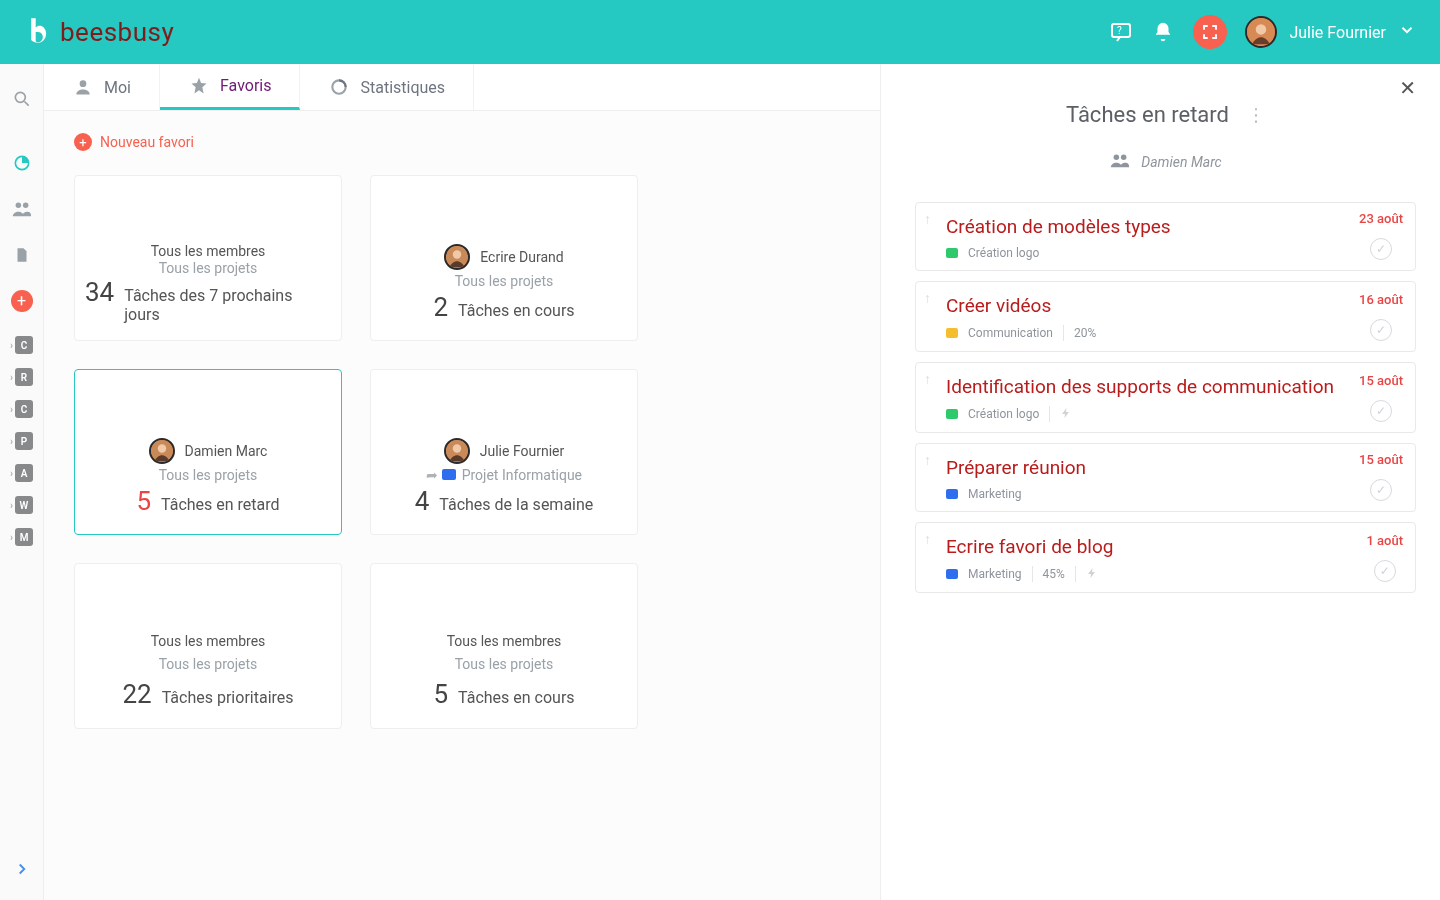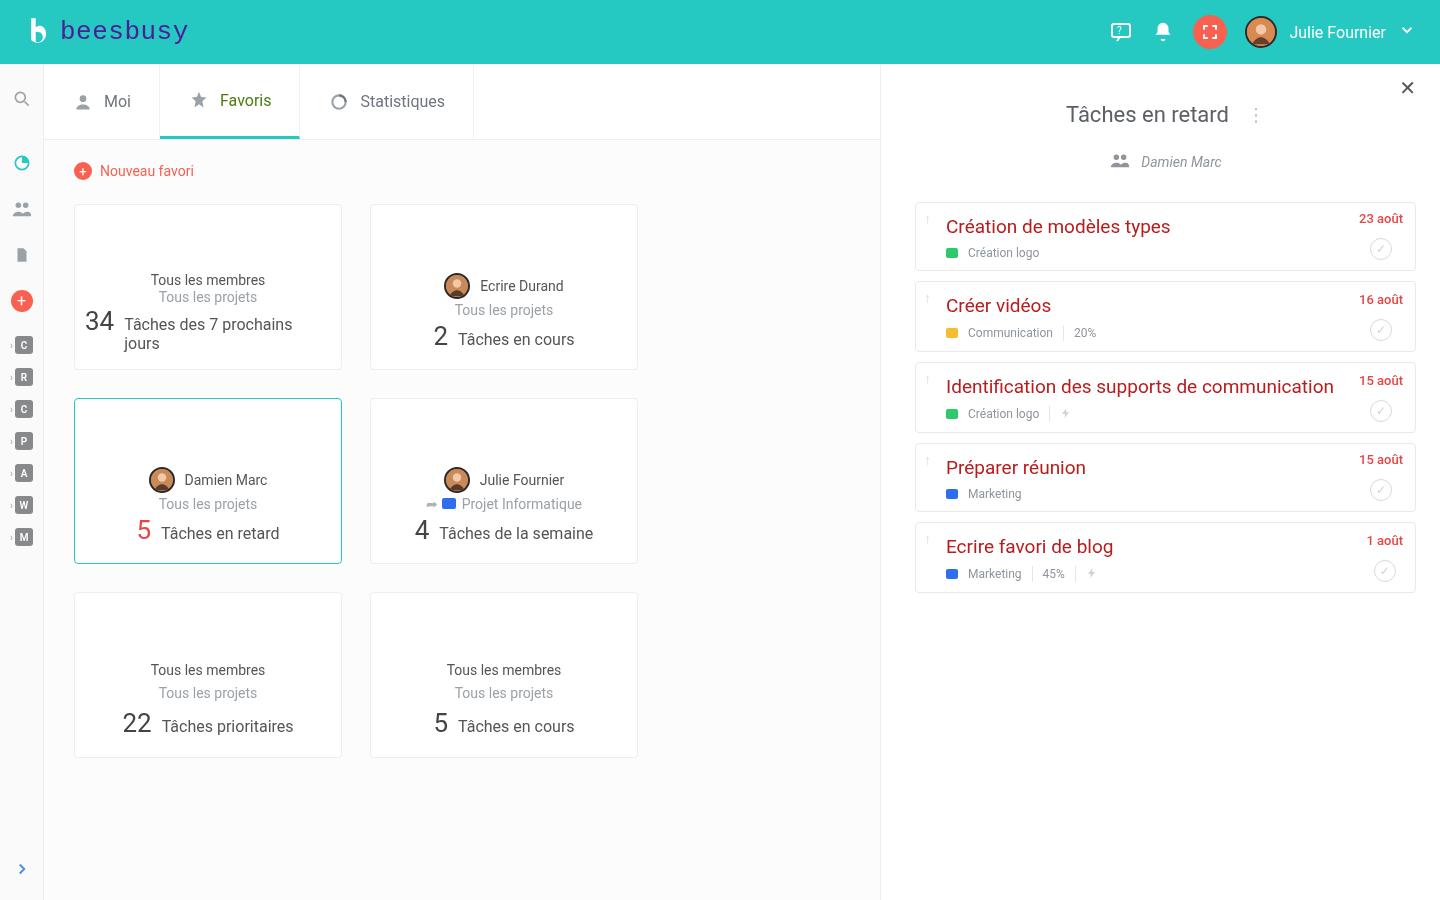--- a/index.html
+++ b/index.html
@@ -1,40 +1,40 @@
 <!DOCTYPE html>
 <html><head>
 <meta charset="utf-8">
 <style>
   * { box-sizing: border-box; margin: 0; padding: 0; }
   body { font-family: -apple-system, BlinkMacSystemFont, "Segoe UI", Roboto, Arial, sans-serif; background:#fcfcfc; color:#555; width:1440px; height:900px; overflow:hidden; }
   .topbar { height:64px; background:#25c9c2; display:flex; align-items:center; padding:0 24px; }
   .brand { display:flex; align-items:center; gap:8px; }
-  .brand-name { color:#4c1d95; font-size:26px; font-weight:400; letter-spacing:.5px;font-family:Liberation Mono, monospace; }
+  .brand-name { color:#7f1d1d; font-size:26px; font-weight:400; letter-spacing:.5px; }
   .brand-icon { width:28px; height:32px; }
   .topbar-right { margin-left:auto; display:flex; align-items:center; gap:18px; }
   .top-icon { width:24px; height:24px; display:flex; align-items:center; justify-content:center; color:#fff; cursor:pointer; }
   .round-btn { width:34px; height:34px; border-radius:50%; background:#f8604f; display:flex; align-items:center; justify-content:center; cursor:pointer; }
   .user-chip { display:flex; align-items:center; gap:12px; color:#fff; font-size:16px; cursor:pointer; }
   .avatar { width:32px; height:32px; border-radius:50%; background:linear-gradient(135deg,#e79a5a,#d76a3a); border:2px solid #2a2a2a; display:flex; align-items:center; justify-content:center; font-size:13px; color:#fff; overflow:hidden; }
   .avatar.small { width:26px; height:26px; border-width:2px; }
   .layout { display:flex; height:calc(900px - 64px); }
   .side-rail { width:44px; background:#fafafa; border-right:1px solid #eee; display:flex; flex-direction:column; align-items:center; padding-top:14px; gap:4px; }
   .rail-ico { width:44px; height:42px; display:flex; align-items:center; justify-content:center; color:#9aa1a7; cursor:pointer; position:relative; }
   .rail-ico.on { color:#25c9c2; }
   .rail-add { width:22px; height:22px; border-radius:50%; background:#f8604f; display:flex; align-items:center; justify-content:center; color:#fff; font-size:16px; line-height:1; }
   .proj-chip { width:18px; height:18px; border-radius:3px; background:#88898b; color:#fff; font-size:10px; display:flex; align-items:center; justify-content:center; font-weight:600; }
   .rail-row { display:flex; align-items:center; gap:2px; height:30px; }
   .rail-arrow { font-size:10px; color:#9aa1a7; }
   .side-bottom { margin-top:auto; margin-bottom:10px; }
   .content { flex:1; display:flex; }
   .main { flex:1; background:#fcfcfc; }
-  .tabs { height:76px; display:flex; border-bottom:1px solid #eee; background:#fff; }
+  .tabs { height:47px; display:flex; border-bottom:1px solid #eee; background:#fff; }
   .tab { display:flex; align-items:center; gap:10px; padding:0 28px; color:#6e7580; font-size:16px; cursor:pointer; border-right:1px solid #f2f2f2; }
-  .tab.active { color:#4d7c0f; border-bottom:3px solid #25c9c2; }
+  .tab.active { color:#701a75; border-bottom:3px solid #25c9c2; }
   .tab-ico { width:22px; height:22px; display:flex; align-items:center; justify-content:center; color:#9aa1a7; }
   .subhead { padding:22px 30px 10px; }
   .new-fav { color:#f8604f; font-size:14px; display:flex; align-items:center; gap:8px; cursor:pointer; }
   .new-fav .plus { width:18px; height:18px; border-radius:50%; background:#f8604f; color:#fff; display:flex; align-items:center; justify-content:center; font-size:13px; line-height:1; }
   .cards { display:grid; grid-template-columns: repeat(2, 268px); gap:28px; padding:14px 30px; }
   .card { background:#fff; border:1px solid #eee; border-radius:4px; height:166px; display:flex; flex-direction:column; align-items:center; justify-content:space-around; padding:18px 10px 16px; cursor:pointer; }
   .card.selected { border:1px solid #25c9c2; }
   .card .row1 { display:flex; align-items:center; gap:10px; font-size:14px; color:#555;margin-top:48px; }
   .card .row2 { font-size:14px; color:#9aa1a7; }
   .card .row3 { display:flex; align-items:baseline; gap:10px; }

